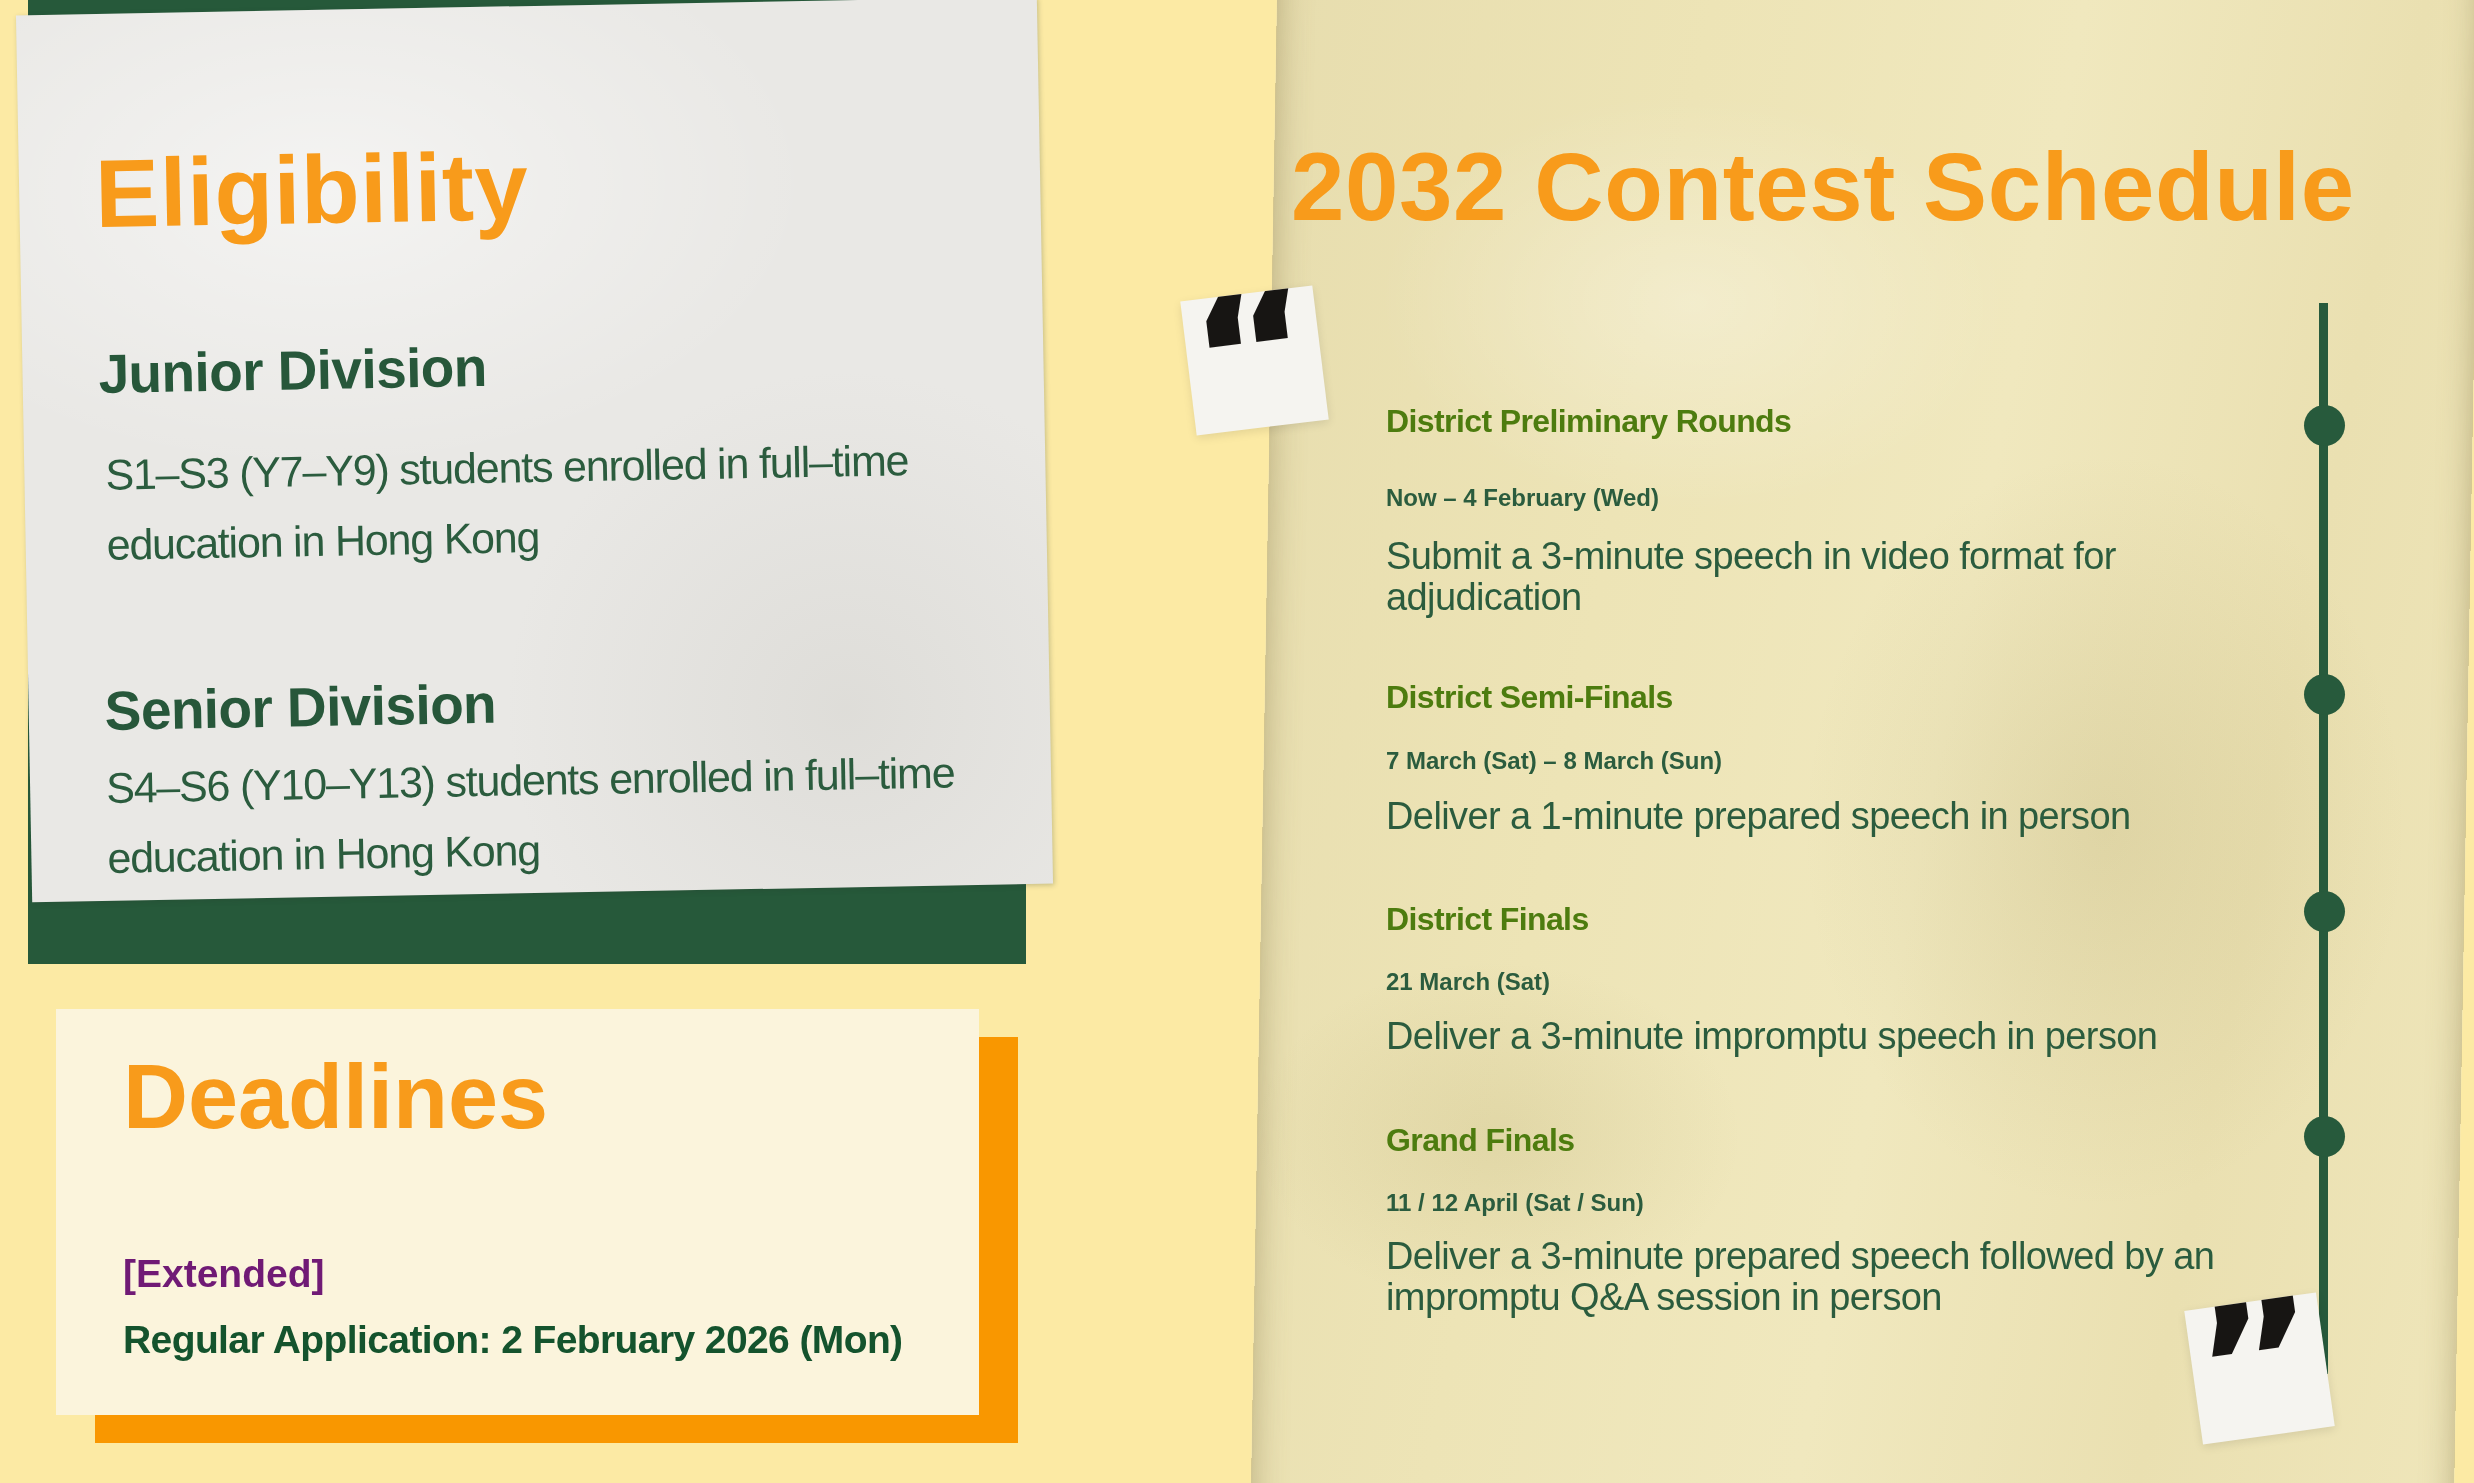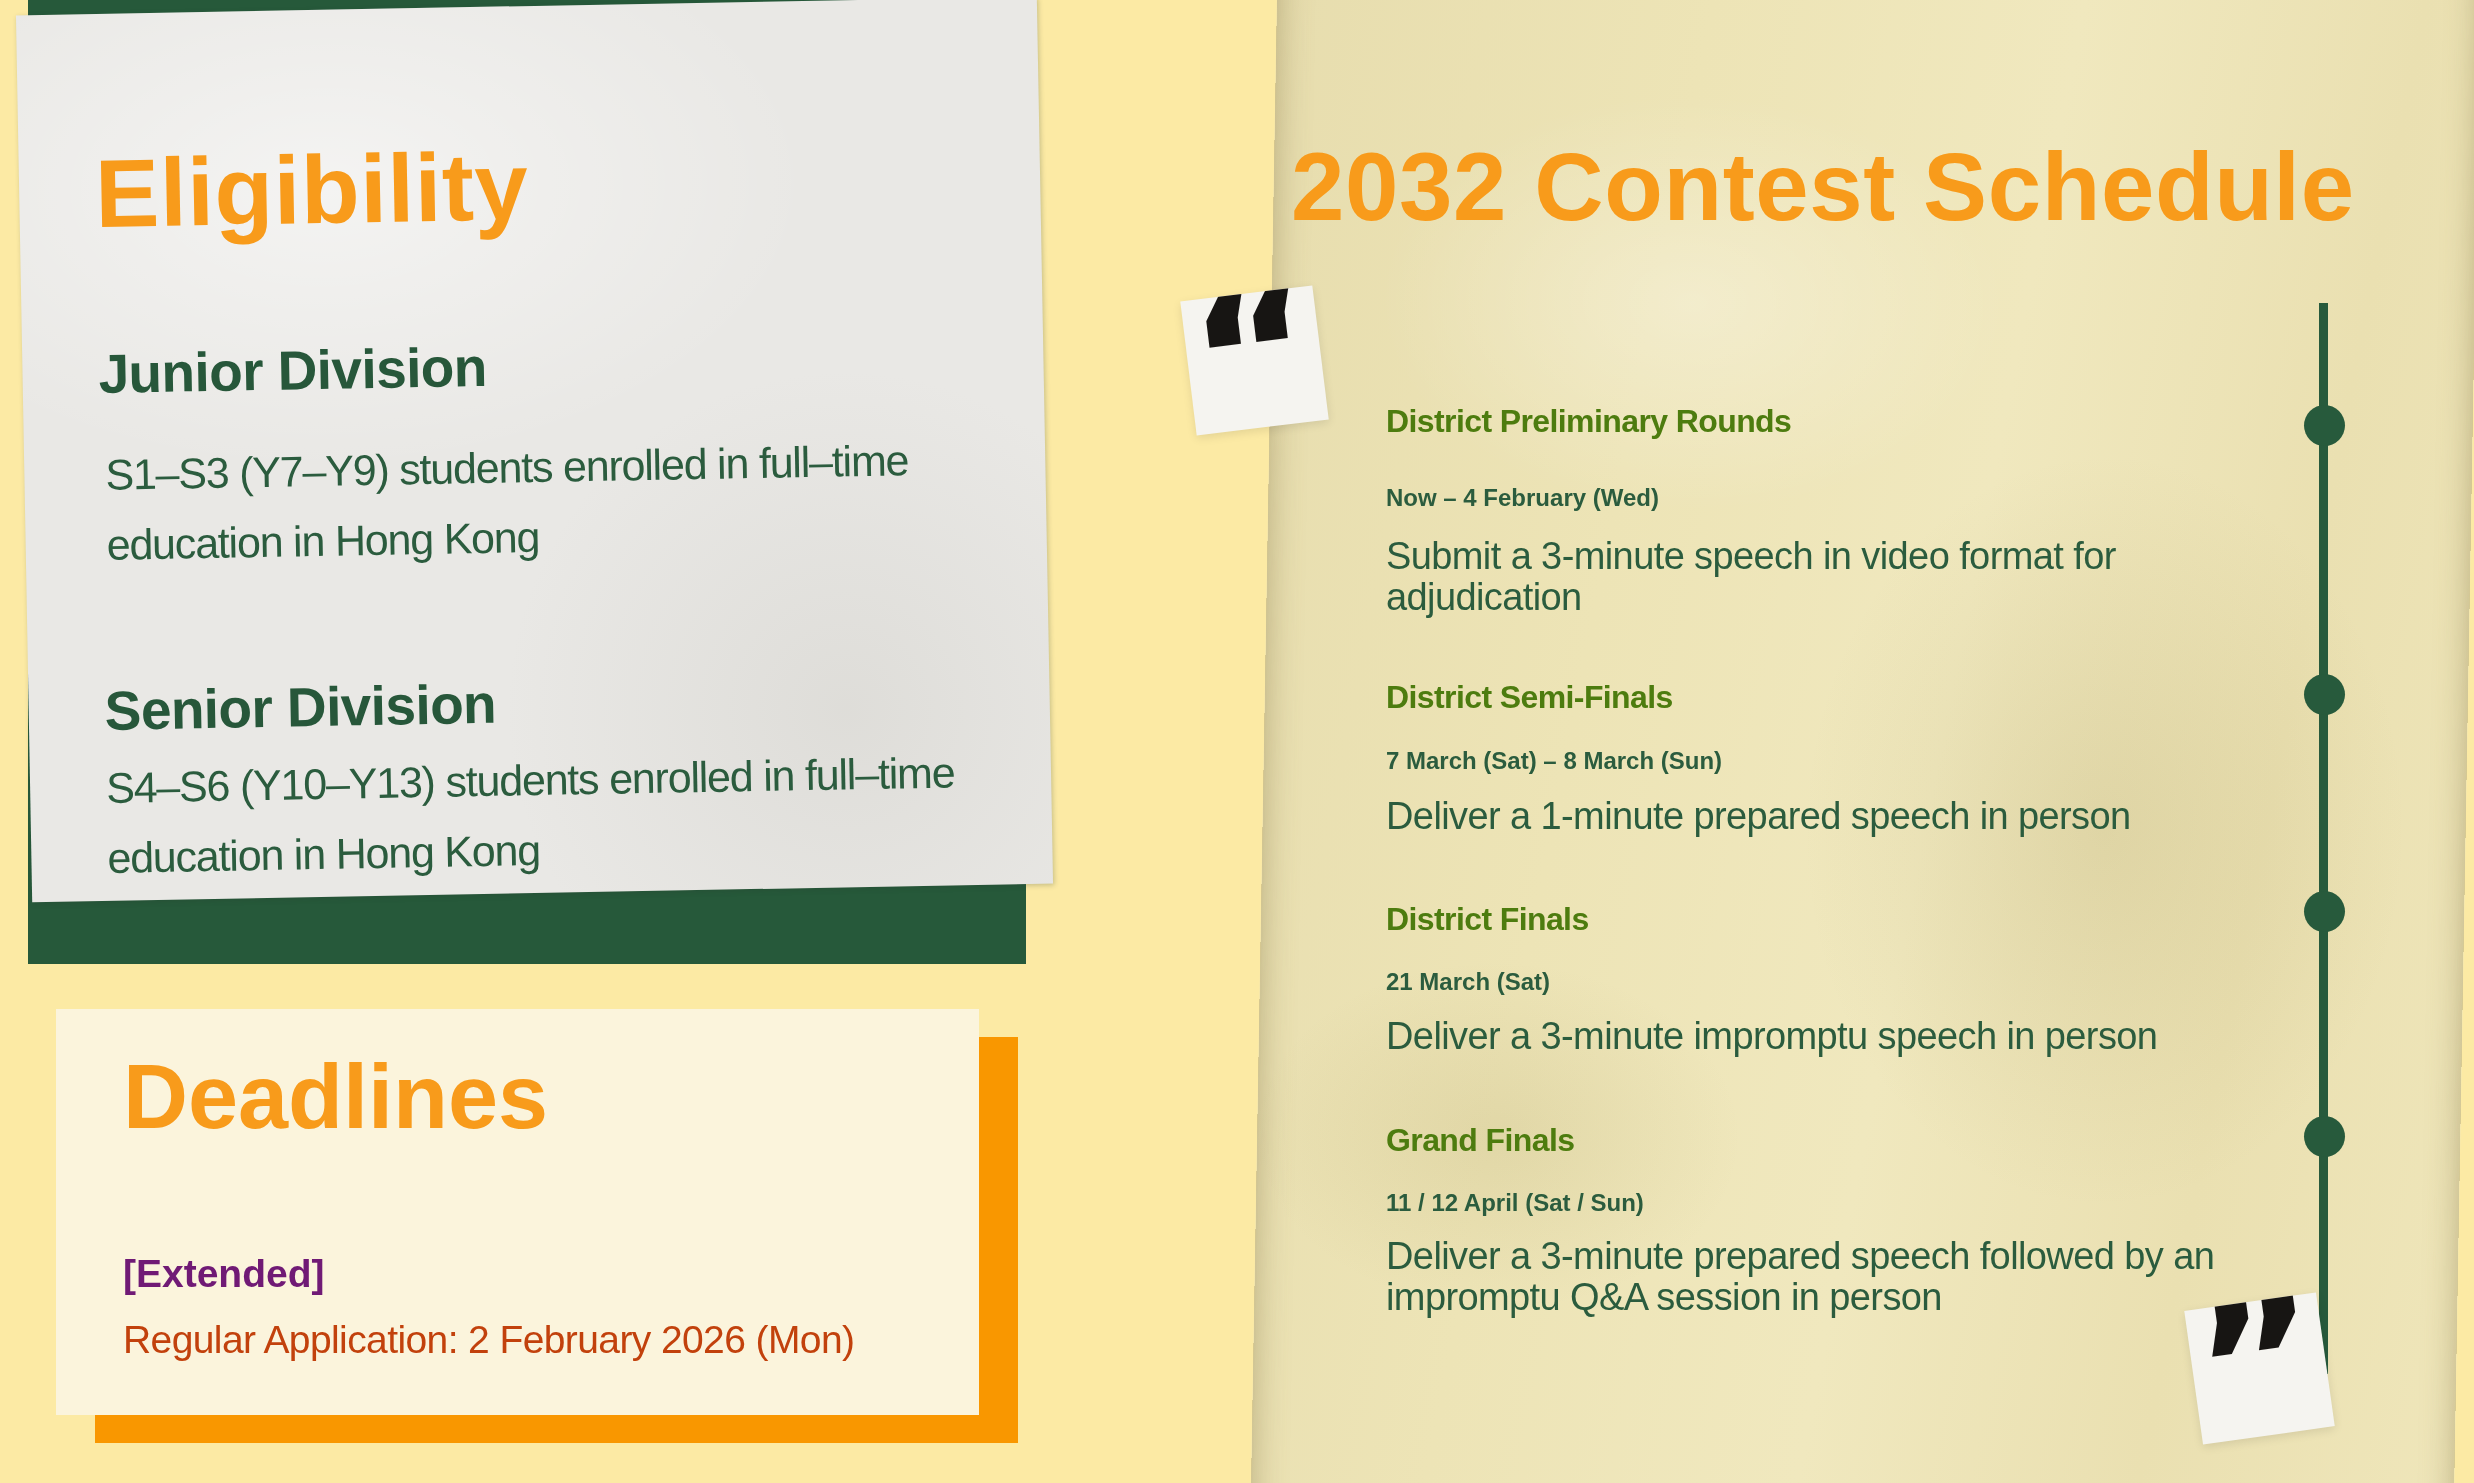--- a/index.html
+++ b/index.html
@@ -47,21 +47,21 @@
   .deadlines-title{
     position:absolute;left:67px;top:43px;
     font-size:90px;font-weight:bold;color:#F89B1B;line-height:1;
   }
   .deadlines-tag{
     position:absolute;left:67px;top:242px;
     font-size:39px;font-weight:bold;color:#701a75;line-height:1.2;
   }
   .deadlines-line{
     position:absolute;left:67px;top:308px;
-    font-size:39px;font-weight:normal;color:#c2410c;line-height:1.2;letter-spacing:-0.6px;
+    font-size:39px;font-weight:bold;color:#14532d;line-height:1.2;letter-spacing:-0.6px;
   }
   
   .schedule-paper{
     position:absolute;left:1264px;top:-41px;width:1203px;height:1577px;
     background:
       radial-gradient(ellipse 522px 348px at 35% 22%, rgba(255,255,255,.30), transparent 60%),
       radial-gradient(ellipse 464px 580px at 70% 55%, rgba(150,135,70,.16), transparent 65%),
       radial-gradient(ellipse 406px 290px at 20% 75%, rgba(150,135,70,.14), transparent 60%),
       linear-gradient(100deg,#E7DDAE 0%,#EDE4B6 30%,#F0E8BE 55%,#EAE0B1 78%,#EFE6BA 100%);
     transform:rotate(1deg);

